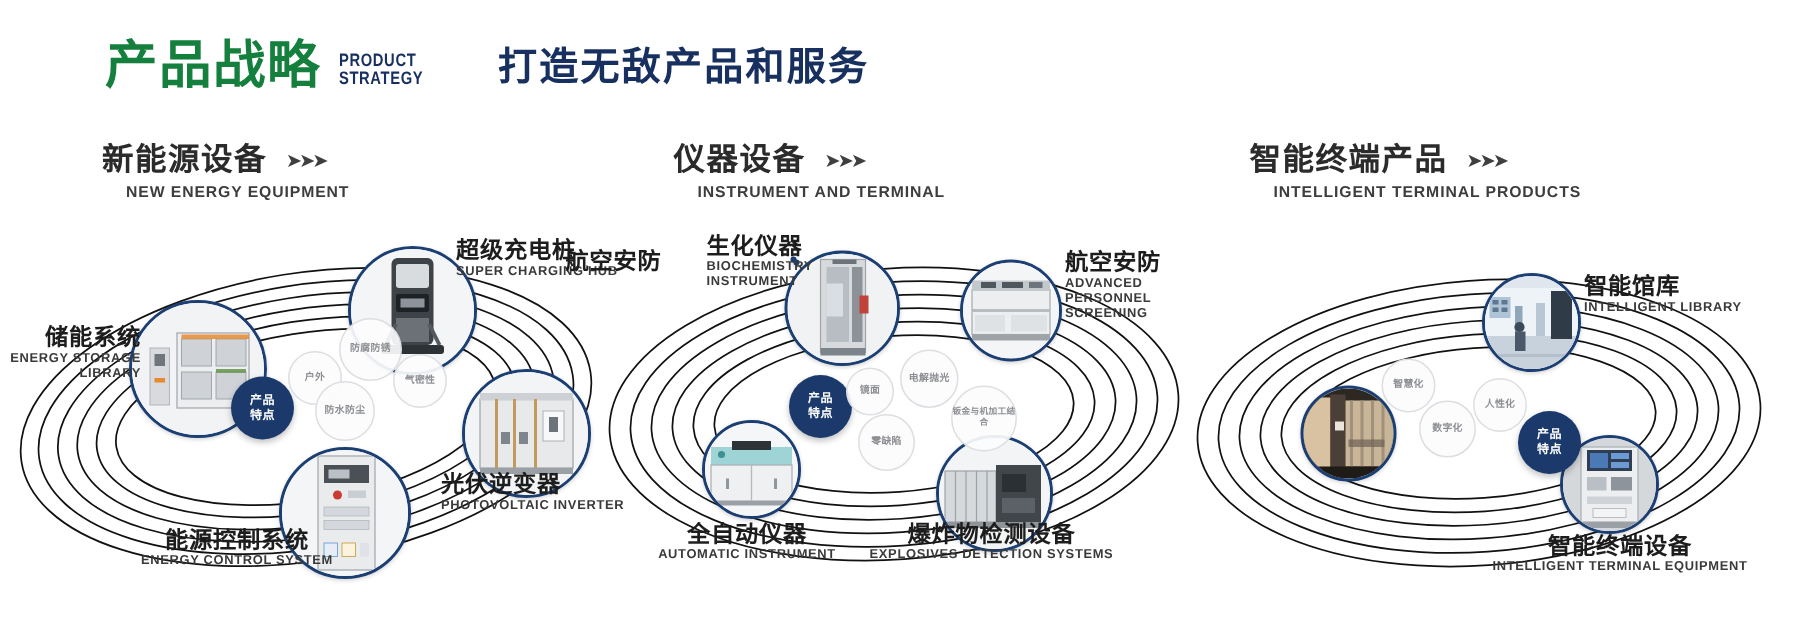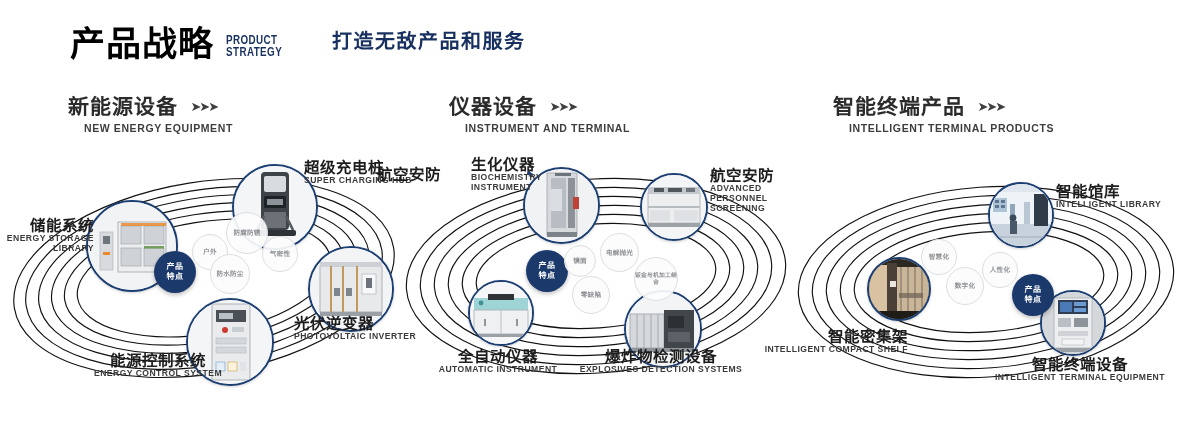--- a/index.html
+++ b/index.html
@@ -7,31 +7,31 @@
   body{
     width:1200px;height:422px;overflow:hidden;background:#ffffff;
     font-family:"Liberation Sans","DejaVu Sans",sans-serif;
     color:#222;position:relative;
   }
   .page{position:absolute;inset:0;}
 
   
   .masthead{position:absolute;left:70px;top:26px;display:flex;align-items:flex-end;}
   .mast-cn{
-    font-size:35px;font-weight:700;line-height:1;color:#000000;
+    font-size:35px;font-weight:700;line-height:1;color:#15803d;
     letter-spacing:1px;font-family:"Liberation Sans","DejaVu Sans",sans-serif;
   }
   .mast-en{
     margin-left:12px;margin-bottom:2px;color:#18305f;
     font-size:12px;font-weight:700;line-height:1.05;letter-spacing:.5px;
     transform:scaleX(.82);transform-origin:left bottom;
   }
   .mast-en div{display:block;}
   .mast-slogan{
-    position:absolute;left:332px;top:31px;font-size:20px;font-weight:700;
+    position:absolute;left:332px;top:31px;font-size:26px;font-weight:700;
     color:#18305f;letter-spacing:1.5px;line-height:1;
   }
 
   
   .sec-head{position:absolute;}
   .sec-head .cn{font-size:21px;font-weight:700;color:#2b2b2b;letter-spacing:1px;line-height:1.1;display:inline-block;vertical-align:middle;}
   .sec-head .arrows{display:inline-block;vertical-align:middle;margin-left:8px;color:#3f3f3f;font-size:13px;letter-spacing:-2px;font-weight:700;}
   .sec-head .en{font-size:10.5px;font-weight:700;color:#3d3d3d;letter-spacing:.6px;margin-top:4px;padding-left:16px;}
   #sec-1{left:68px;top:95px;}
   #sec-2{left:449px;top:95px;}
@@ -378,24 +378,20 @@
         <rect x="28" y="8" width="32" height="44" fill="#c9b597"></rect>
         <rect x="31" y="8" width="2" height="44" fill="#a2907a"></rect>
         <rect x="38" y="8" width="2" height="44" fill="#a2907a"></rect>
         <rect x="45" y="8" width="2" height="44" fill="#a2907a"></rect>
         <rect x="52" y="8" width="2" height="44" fill="#a2907a"></rect>
         <rect x="21" y="22" width="6" height="6" fill="#e9e4dc"></rect>
         <rect x="30" y="34" width="24" height="5" fill="#6c6156" opacity=".7"></rect>
         <rect x="0" y="52" width="60" height="8" fill="#1f1b16"></rect>
       </svg>
     </div>
-    <div class="lbl right" style="left:-62px;top:178px;width:180px;">
-      <div class="cn">智能密集架</div>
-      <div class="en" style="white-space:normal;">INTELLIGENT COMPACT SHELF</div>
-    </div>
 
     <div class="node" style="left:250px;top:140px;width:62px;height:62px;">
       <svg class="art" viewBox="0 0 62 62">
         <rect x="0" y="0" width="62" height="62" fill="#d5d8db"></rect>
         <rect x="12" y="6" width="38" height="50" fill="#eceef0" stroke="#a9aeb3" stroke-width=".8"></rect>
         <rect x="16" y="8" width="30" height="14" fill="#2f3d55"></rect>
         <rect x="18" y="10" width="12" height="10" fill="#4a79b5"></rect>
         <rect x="32" y="10" width="12" height="4" fill="#6c9ad2"></rect>
         <rect x="32" y="16" width="12" height="4" fill="#6c9ad2"></rect>
         <rect x="16" y="26" width="13" height="9" fill="#b9bfc5"></rect>

